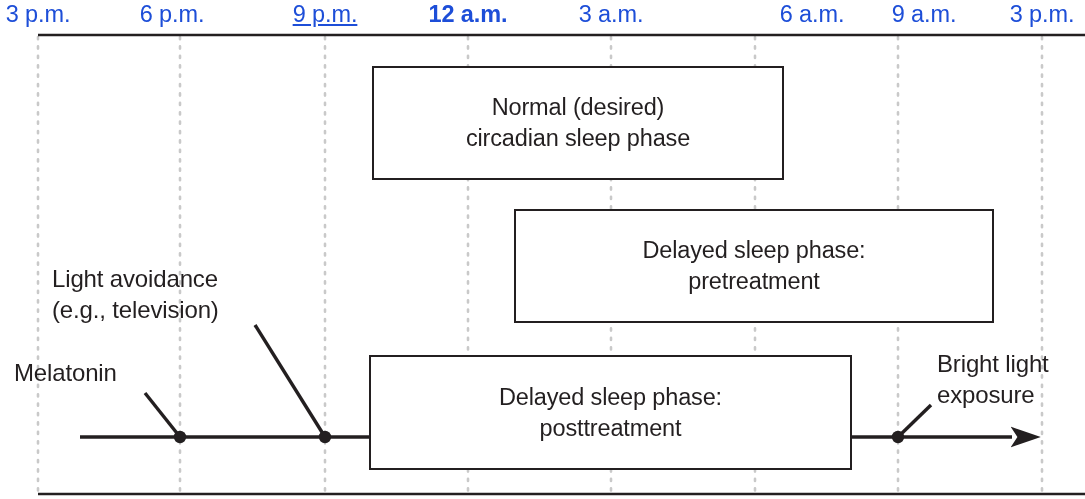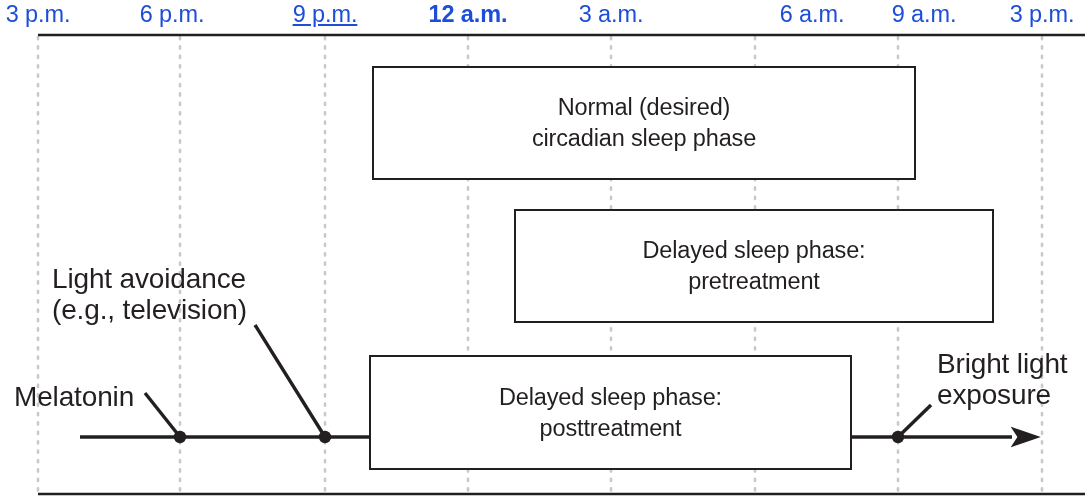--- a/index.html
+++ b/index.html
@@ -51,21 +51,21 @@
     font-size: 23.5px;
     line-height: 31px;
     text-align: center;
     color: #231f20;
     white-space: pre-line;
     letter-spacing: -0.15px;
   }
   
   .annot {
     position: absolute;
-    font-size: 28px;
+    font-size: 24px;
     line-height: 31px;
     color: #231f20;
     white-space: pre-line;
     letter-spacing: -0.15px;
   }
 </style>
 </head>
 <body>
 
 <div id="figure">
@@ -111,35 +111,35 @@
         <line x1="931" y1="405" x2="898" y2="437" stroke="#231f20" stroke-width="3.4"></line>
       </g>
     <g id="markers">
         <circle cx="325" cy="437" r="6.2" fill="#231f20"></circle>
         <circle cx="180" cy="437" r="6.2" fill="#231f20"></circle>
         <circle cx="898" cy="437" r="6.2" fill="#231f20"></circle>
       </g>
   </svg>
 
   <div id="boxes-layer">
-      <div class="phase-box" style="left: 372px; top: 66px; width: 544px; height: 114px;">
+      <div class="phase-box" style="left: 372px; top: 66px; width: 412px; height: 114px;">
         <span class="box-text">Normal (desired)
 circadian sleep phase</span>
       </div>
       <div class="phase-box" style="left: 514px; top: 209px; width: 480px; height: 114px;">
         <span class="box-text">Delayed sleep phase:
 pretreatment</span>
       </div>
       <div class="phase-box" style="left: 369px; top: 355px; width: 483px; height: 115px;">
         <span class="box-text">Delayed sleep phase:
 posttreatment</span>
       </div>
     </div>
 
   <div id="annot-layer">
       <div class="annot" style="left: 52px; top: 263px;">Light avoidance
 (e.g., television)</div>
-      <div class="annot" style="left: 14px; top: 357px; margin-top: 24px;">Melatonin</div>
+      <div class="annot" style="left: 14px; top: 357px;">Melatonin</div>
       <div class="annot" style="left: 937px; top: 348px;">Bright light
 exposure</div>
     </div>
 
 </div>
 
 </body></html>

